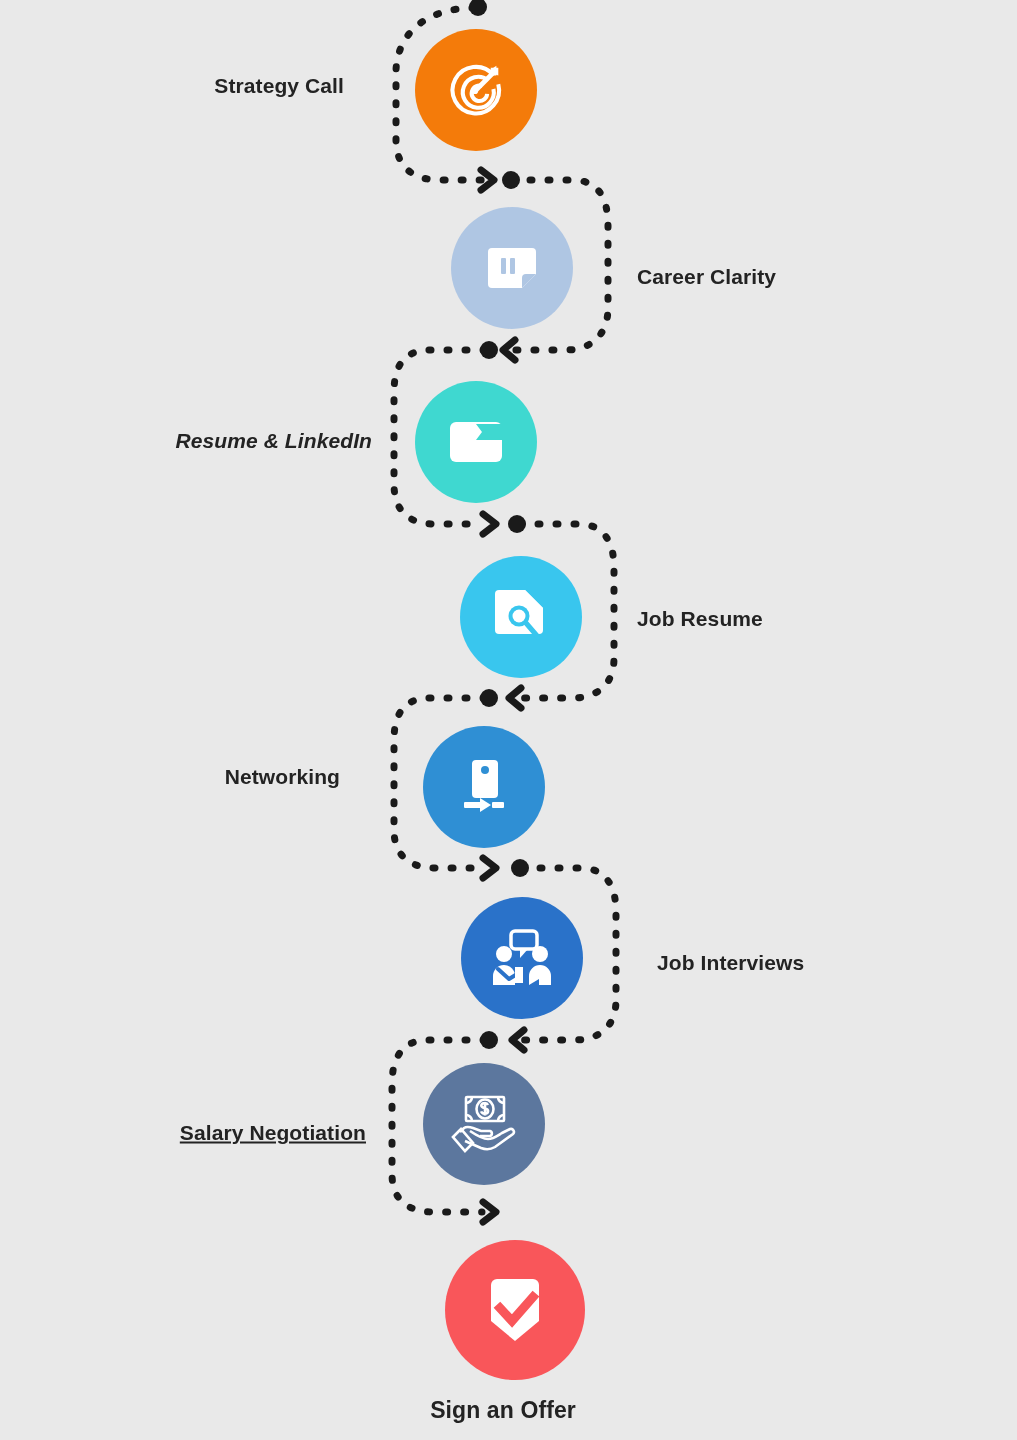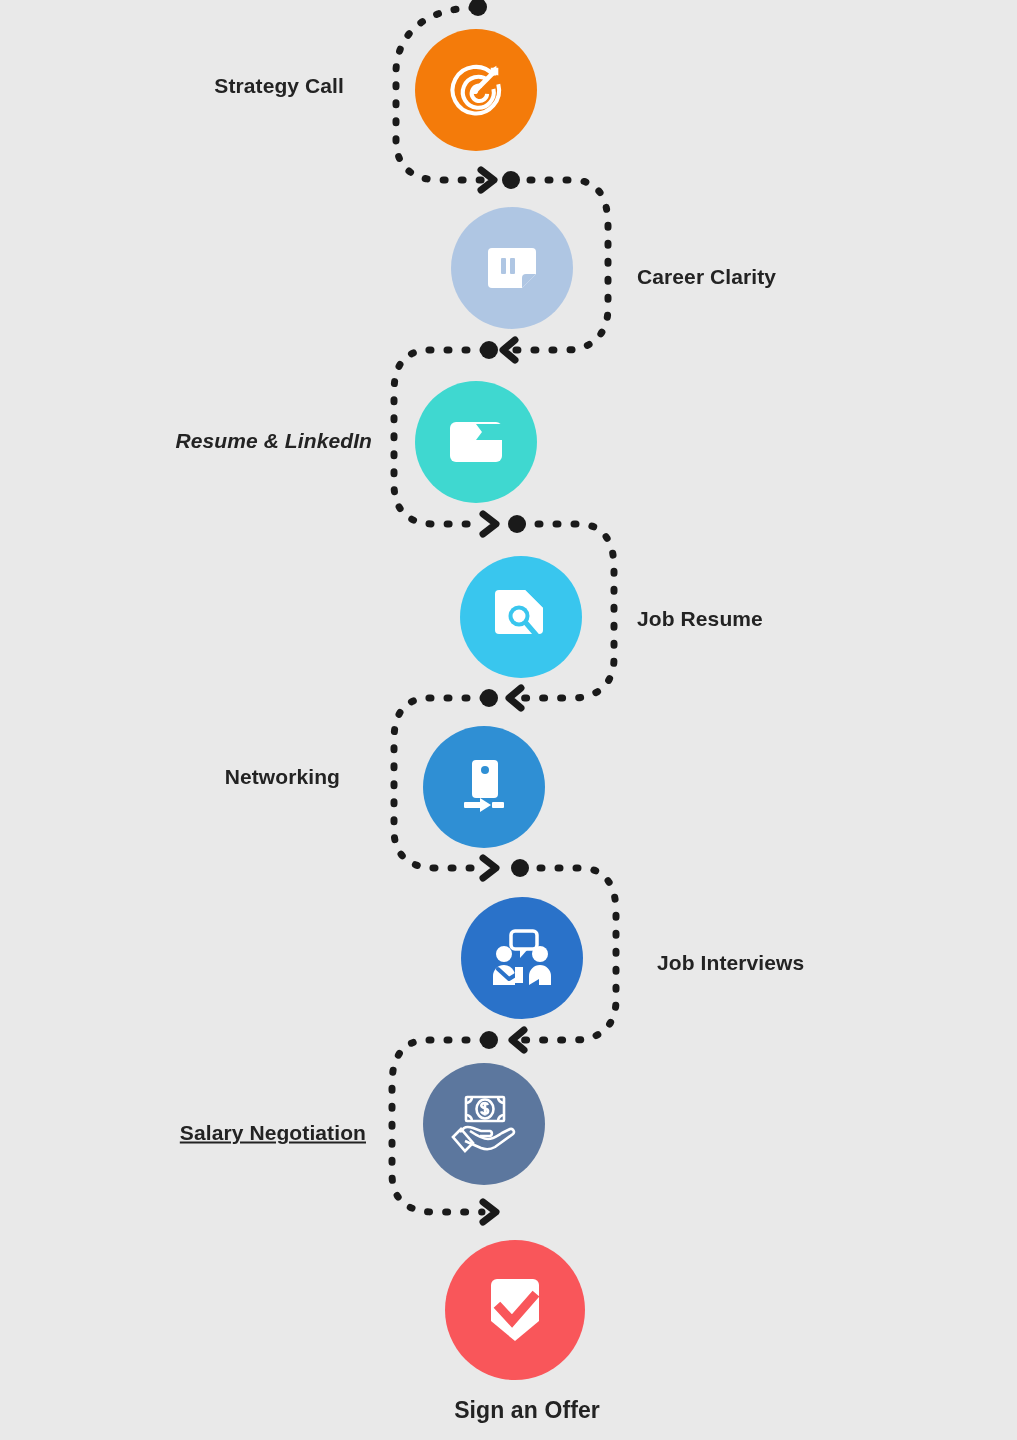--- a/index.html
+++ b/index.html
@@ -39,21 +39,21 @@
     position: absolute;
     font-size: 21px;
     font-weight: bold;
     color: #232323;
     letter-spacing: 0.1px;
     white-space: nowrap;
     line-height: 1;
   }
   .label-left  { text-align: right; transform: translate(-100%, -50%); }
   .label-right { text-align: right;  transform: translate(0, -50%); }
-  .label-center{ text-align: left; transform: translate(-50%, -50%); margin-left: 24px; }
+  .label-center{ text-align: left; transform: translate(-50%, -50%); }
 </style>
 </head>
 <body>
 
 <div id="stage">
 
   <svg id="flow-path" viewBox="0 0 1017 1440">
     <g fill="none" stroke="#1a1a1a" stroke-width="7" stroke-linecap="round" stroke-dasharray="2 16">
 
       <path d="M 474 8 C 430 8 398 30 396 70 L 396 140 C 396 168 414 180 440 180 L 482 180"></path>

